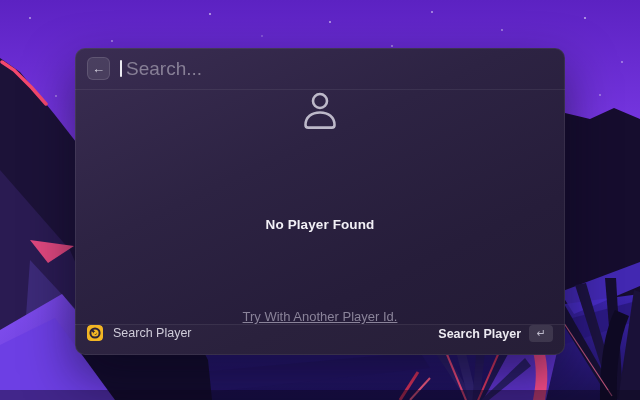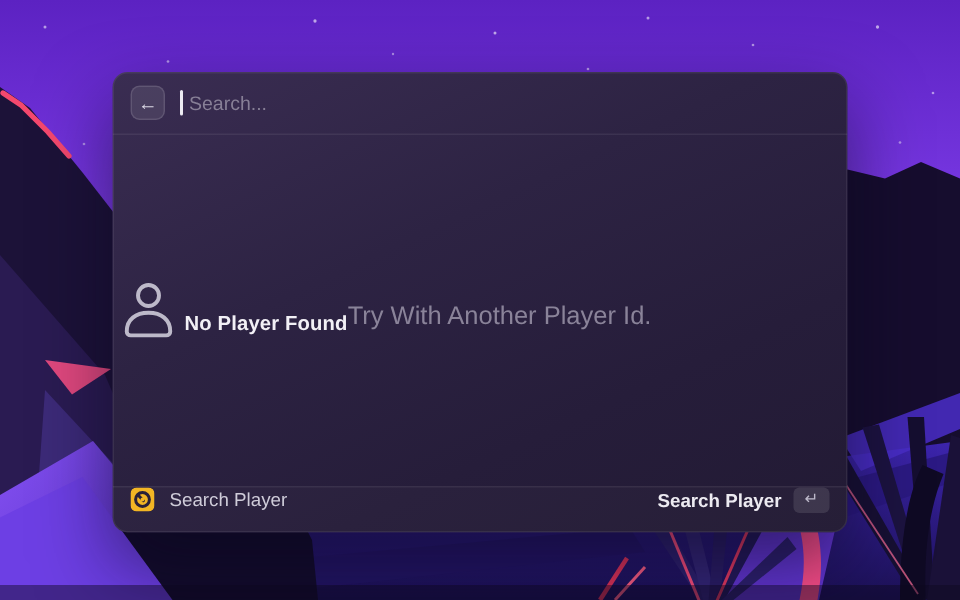--- a/index.html
+++ b/index.html
@@ -35,35 +35,35 @@
     display: flex; align-items: center; justify-content: center;
     cursor: pointer;
   }
   .caret {
     width: 2px; height: 17px; flex: 0 0 2px;
     background: #ecebf2; border-radius: 1px; margin-right: -6px;
   }
   .search-input {
     flex: 1; background: transparent; border: none; outline: none;
     font-family: "Liberation Sans", sans-serif;
-    font-size: 13px; color: #ecebf2; caret-color: transparent;
+    font-size: 19px; color: #ecebf2; caret-color: transparent;
   }
   .search-input::placeholder { color: #877f96; opacity: 1; }
   .main {
     flex: 1;
-    display: flex; 
-    align-items: center; justify-content: flex-start;
+    display: flex; flex-direction: column;
+    align-items: center; justify-content: space-between;
   }
   .person-icon { display: block; }
   .empty-title {
     margin-top: 16px; font-size: 13.5px; font-weight: 700; color: #f2f0f6;
     letter-spacing: 0.1px;
   }
   .empty-subtitle {
-    margin-top: 8px; font-size: 17px; color: #8a8399;
+    margin-top: 8px; font-size: 13px; color: #8a8399; text-decoration: underline;
   }
   .footer {
     flex: 0 0 31px; height: 31px;
     border-top: 1px solid rgba(255,255,255,0.07);
     background: rgba(255,255,255,0.02);
     display: flex; align-items: flex-start; justify-content: space-between;
     padding: 0 12px;
   }
   .footer-left { display: flex; align-items: center; gap: 10px; }
   .app-logo { width: 16px; height: 16px; display: block; border-radius: 4px; }

